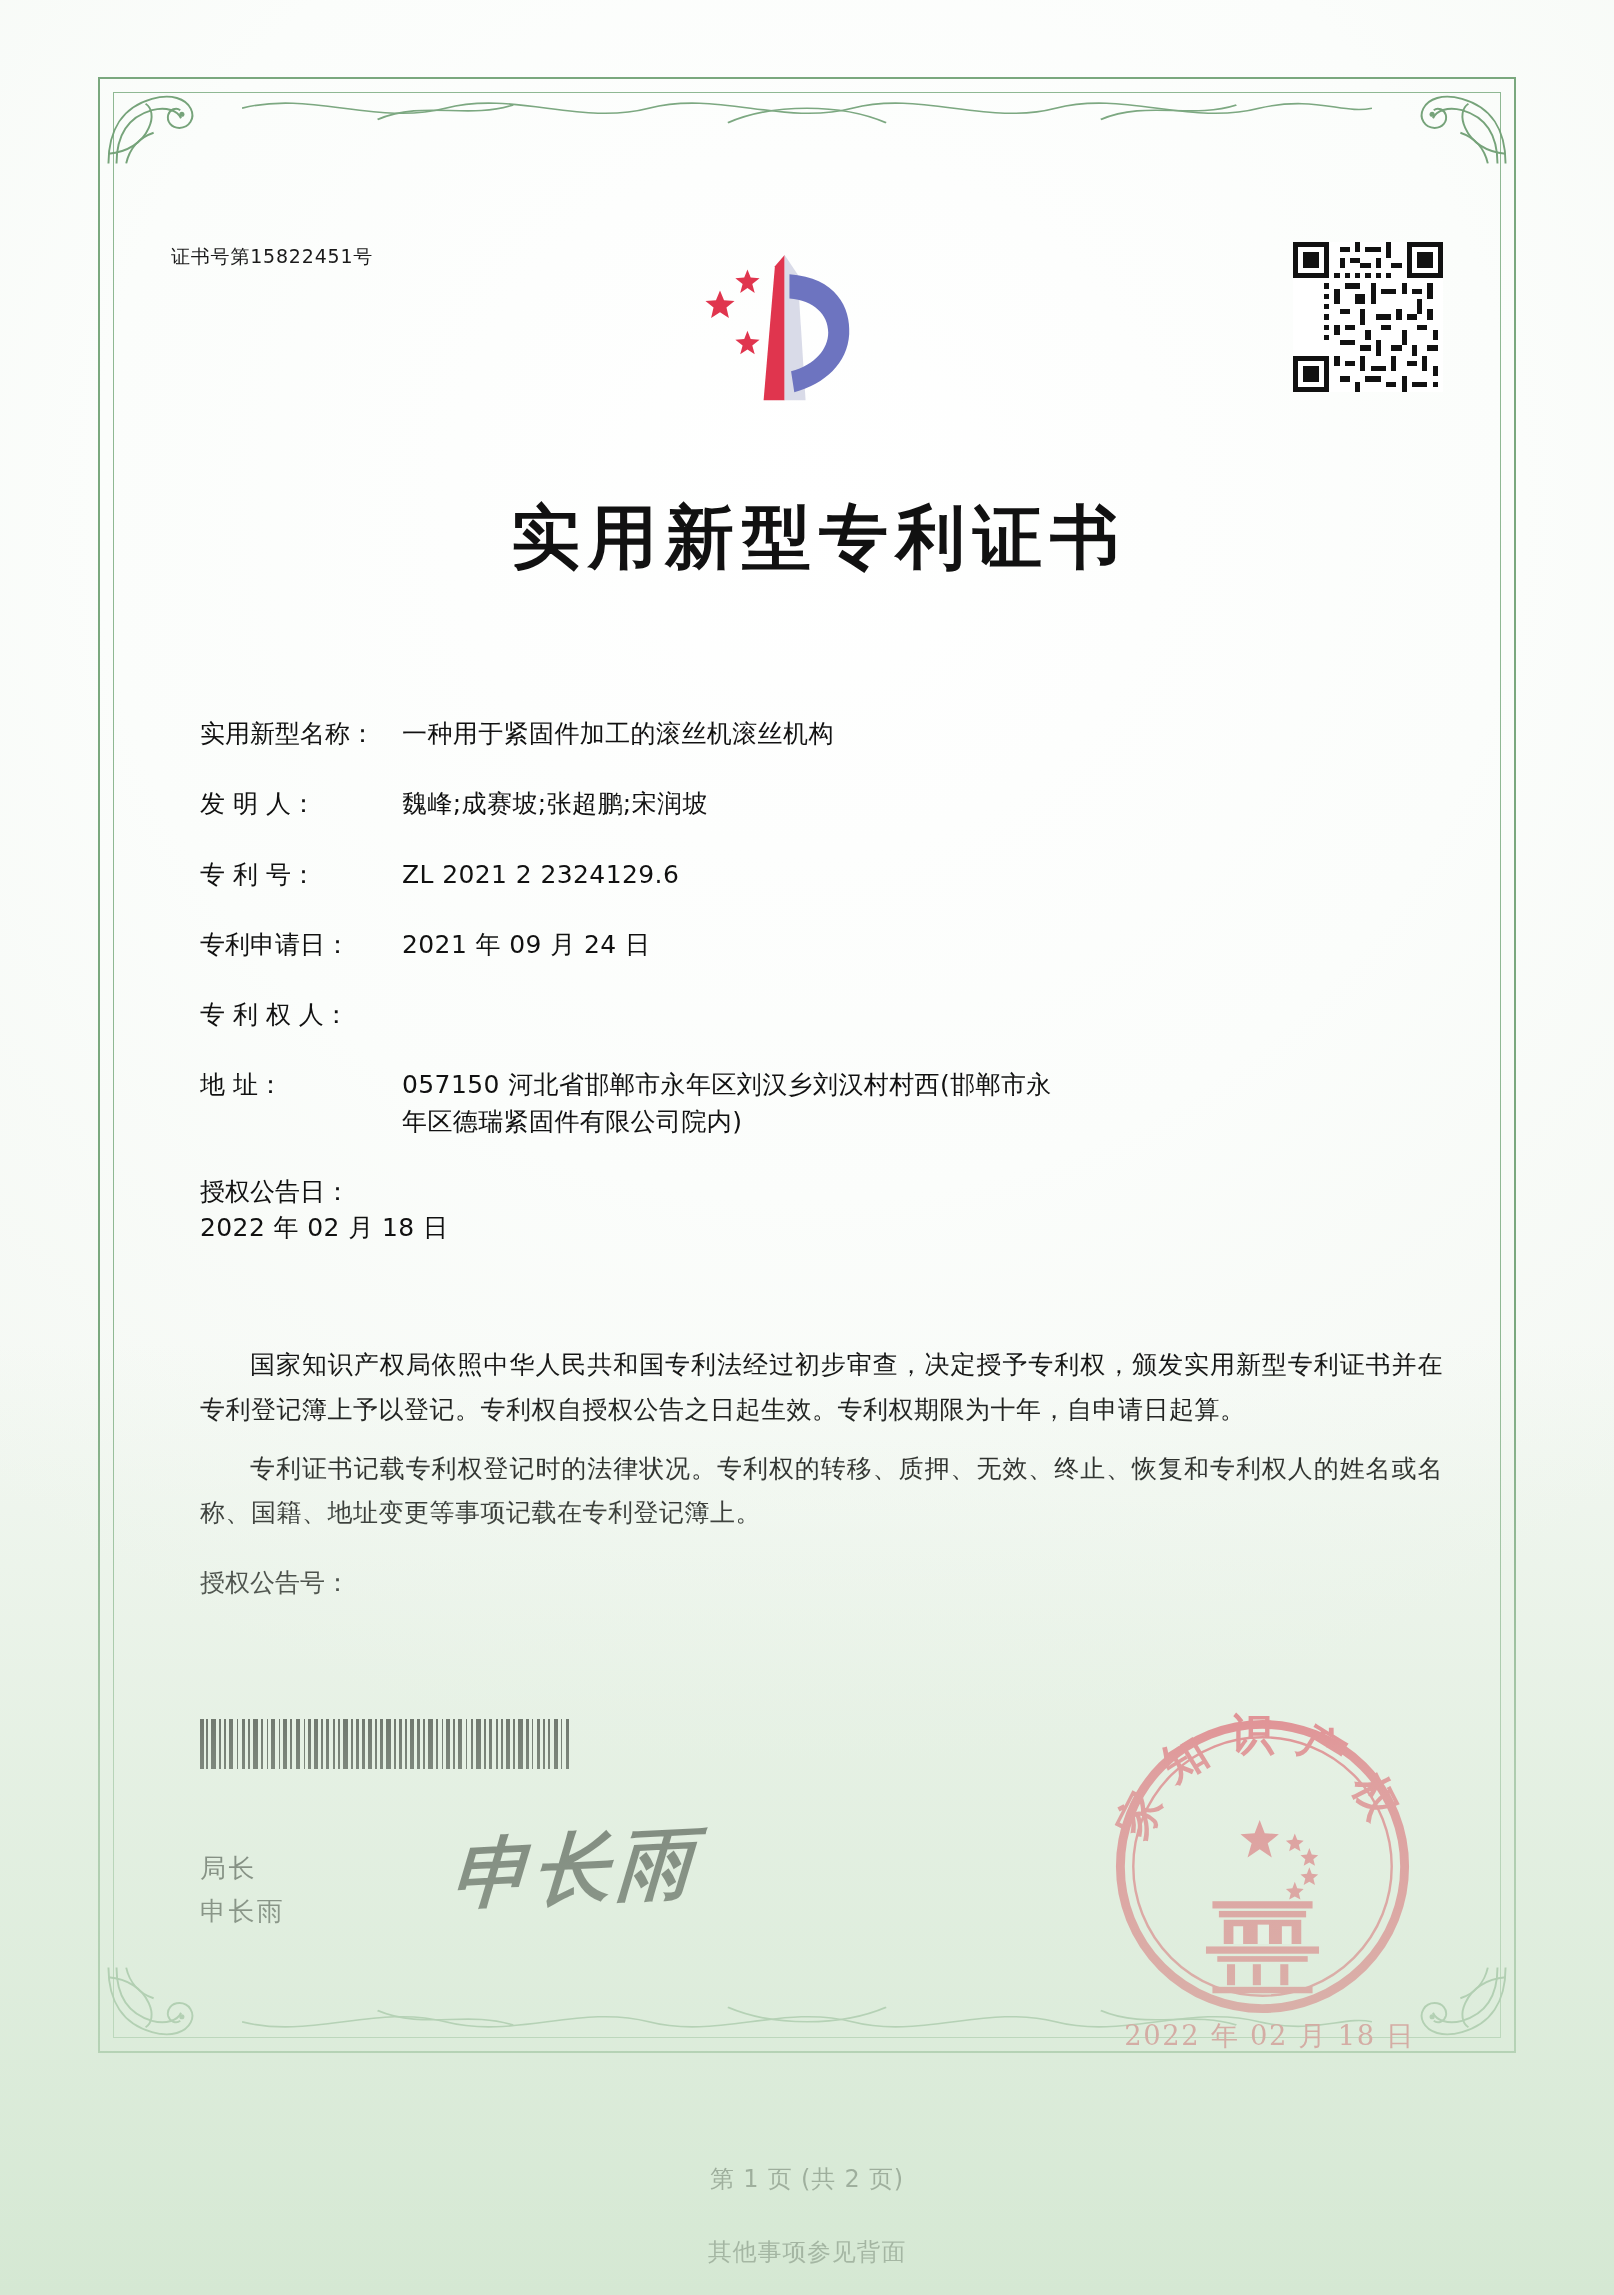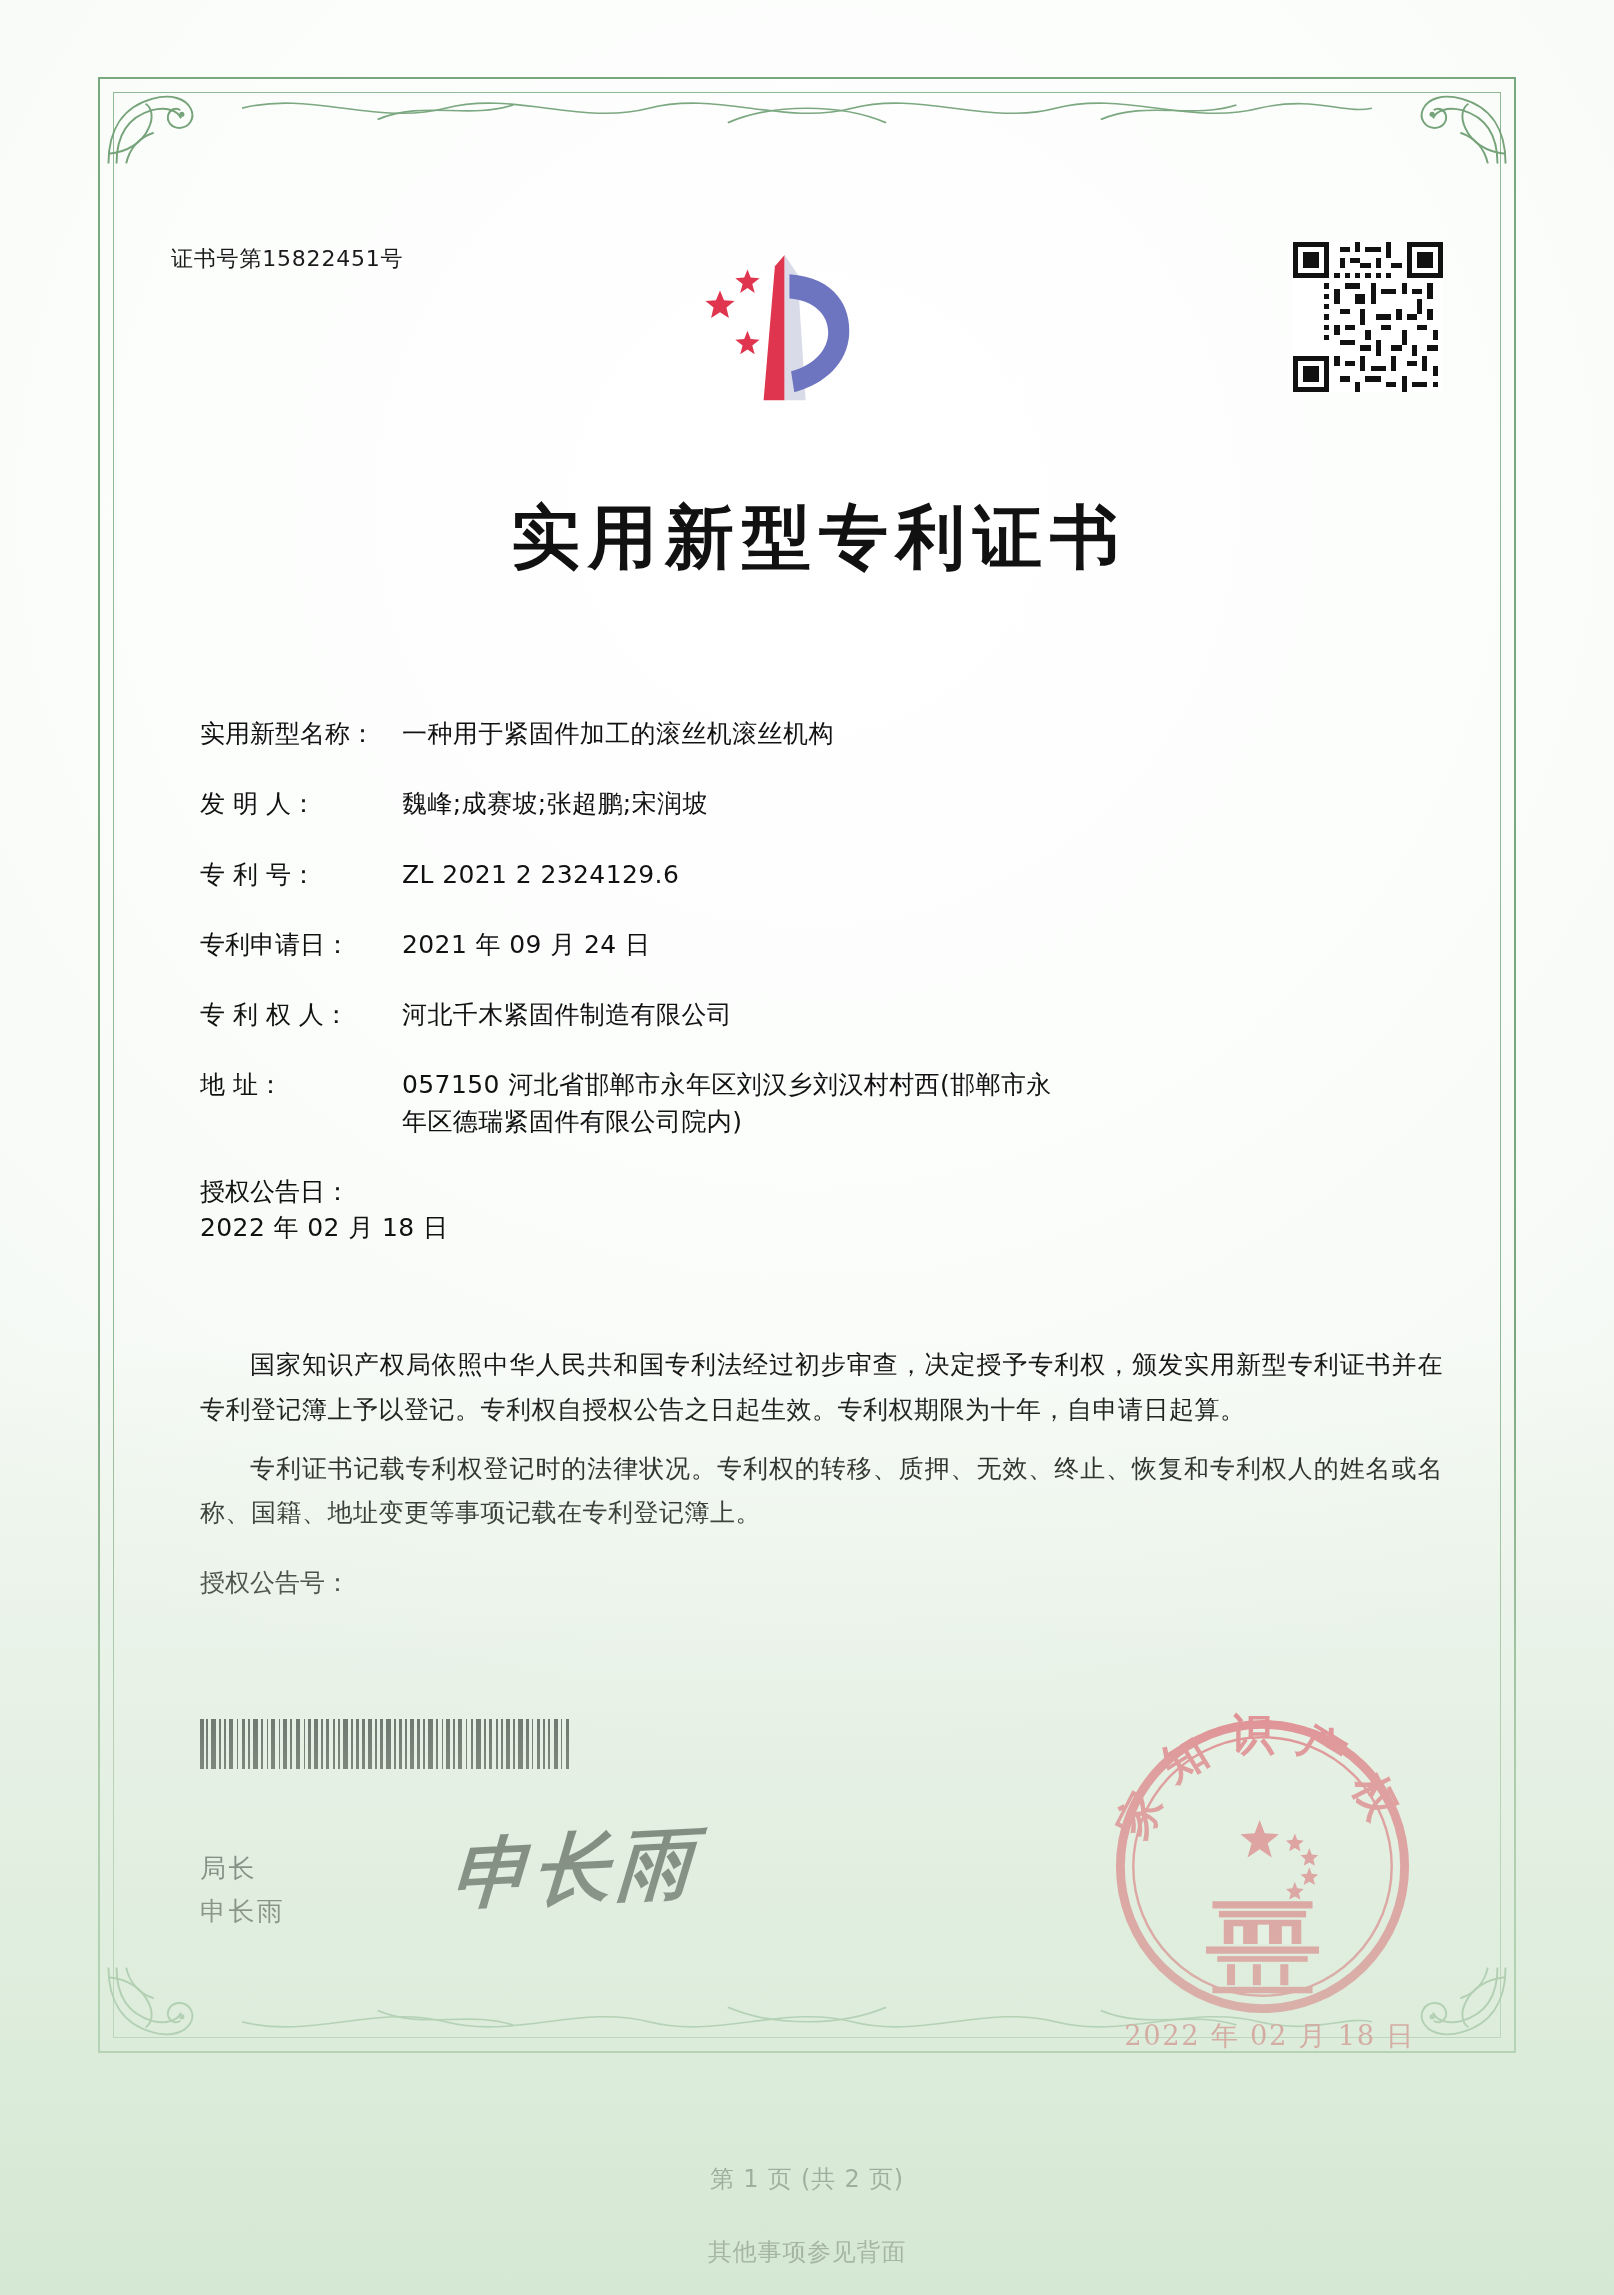--- a/index.html
+++ b/index.html
@@ -70,21 +70,21 @@
   }
   .edge-top { top: 84px; }
   .edge-bottom { bottom: 249px; transform: scaleY(-1); }
   .edge-top svg, .edge-bottom svg { width: 100%; height: 100%; display: block; }
 
   
   .cert-no {
     position: absolute;
     left: 171px;
     top: 244px;
-    font-size: 22px;
+    font-size: 19px;
     letter-spacing: 0.8px;
     color: #1a1a1a;
     white-space: nowrap;
   }
 
   .emblem {
     position: absolute;
     left: 678px;
     top: 242px;
     width: 210px;
@@ -432,21 +432,20 @@
       <div class="val">ZL 2021 2 2324129.6</div>
     </div>
 
     <div class="field">
       <div class="lbl">专利申请日：</div>
       <div class="val">2021 年 09 月 24 日</div>
     </div>
 
     <div class="field">
       <div class="lbl">专 利 权 人：</div>
-      <div class="val">河北千木紧固件制造有限公司</div>
     </div>
 
     <div class="field">
       <div class="lbl">地      址：</div>
       <div class="val">
         <span>057150 河北省邯郸市永年区刘汉乡刘汉村村西(邯郸市永</span>
         <span class="wrap2">年区德瑞紧固件有限公司院内)</span>
       </div>
     </div>
 

